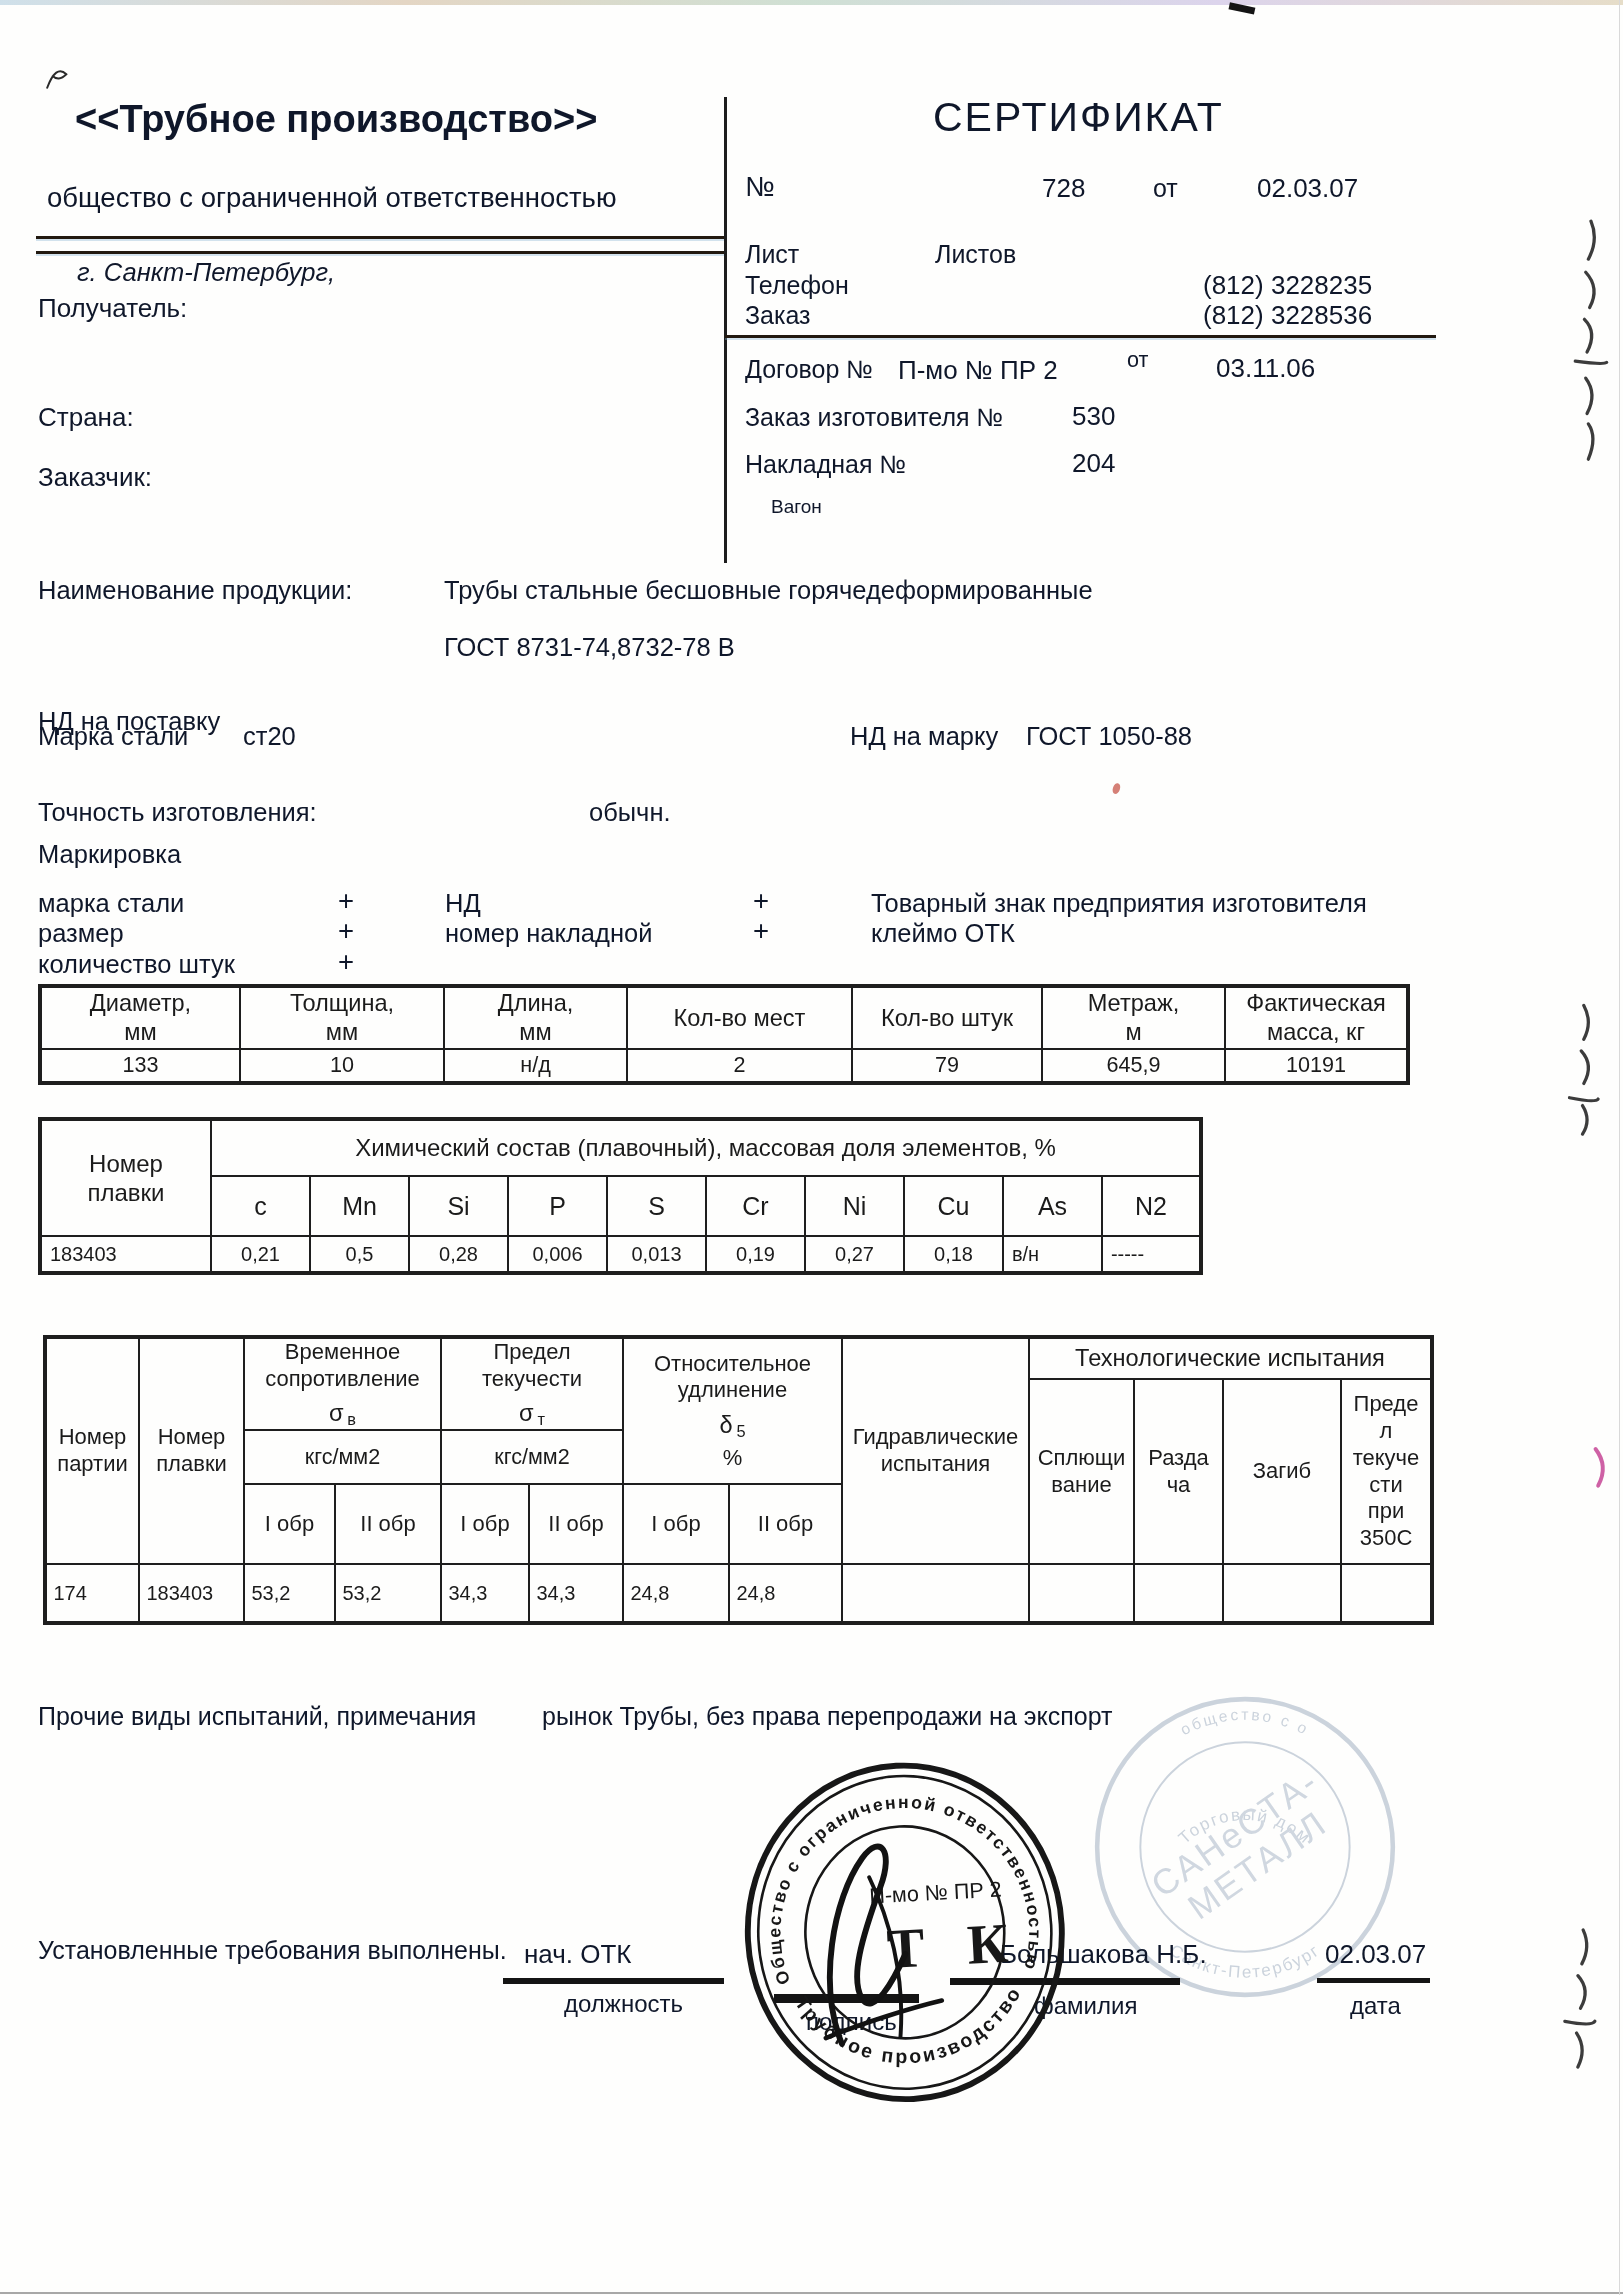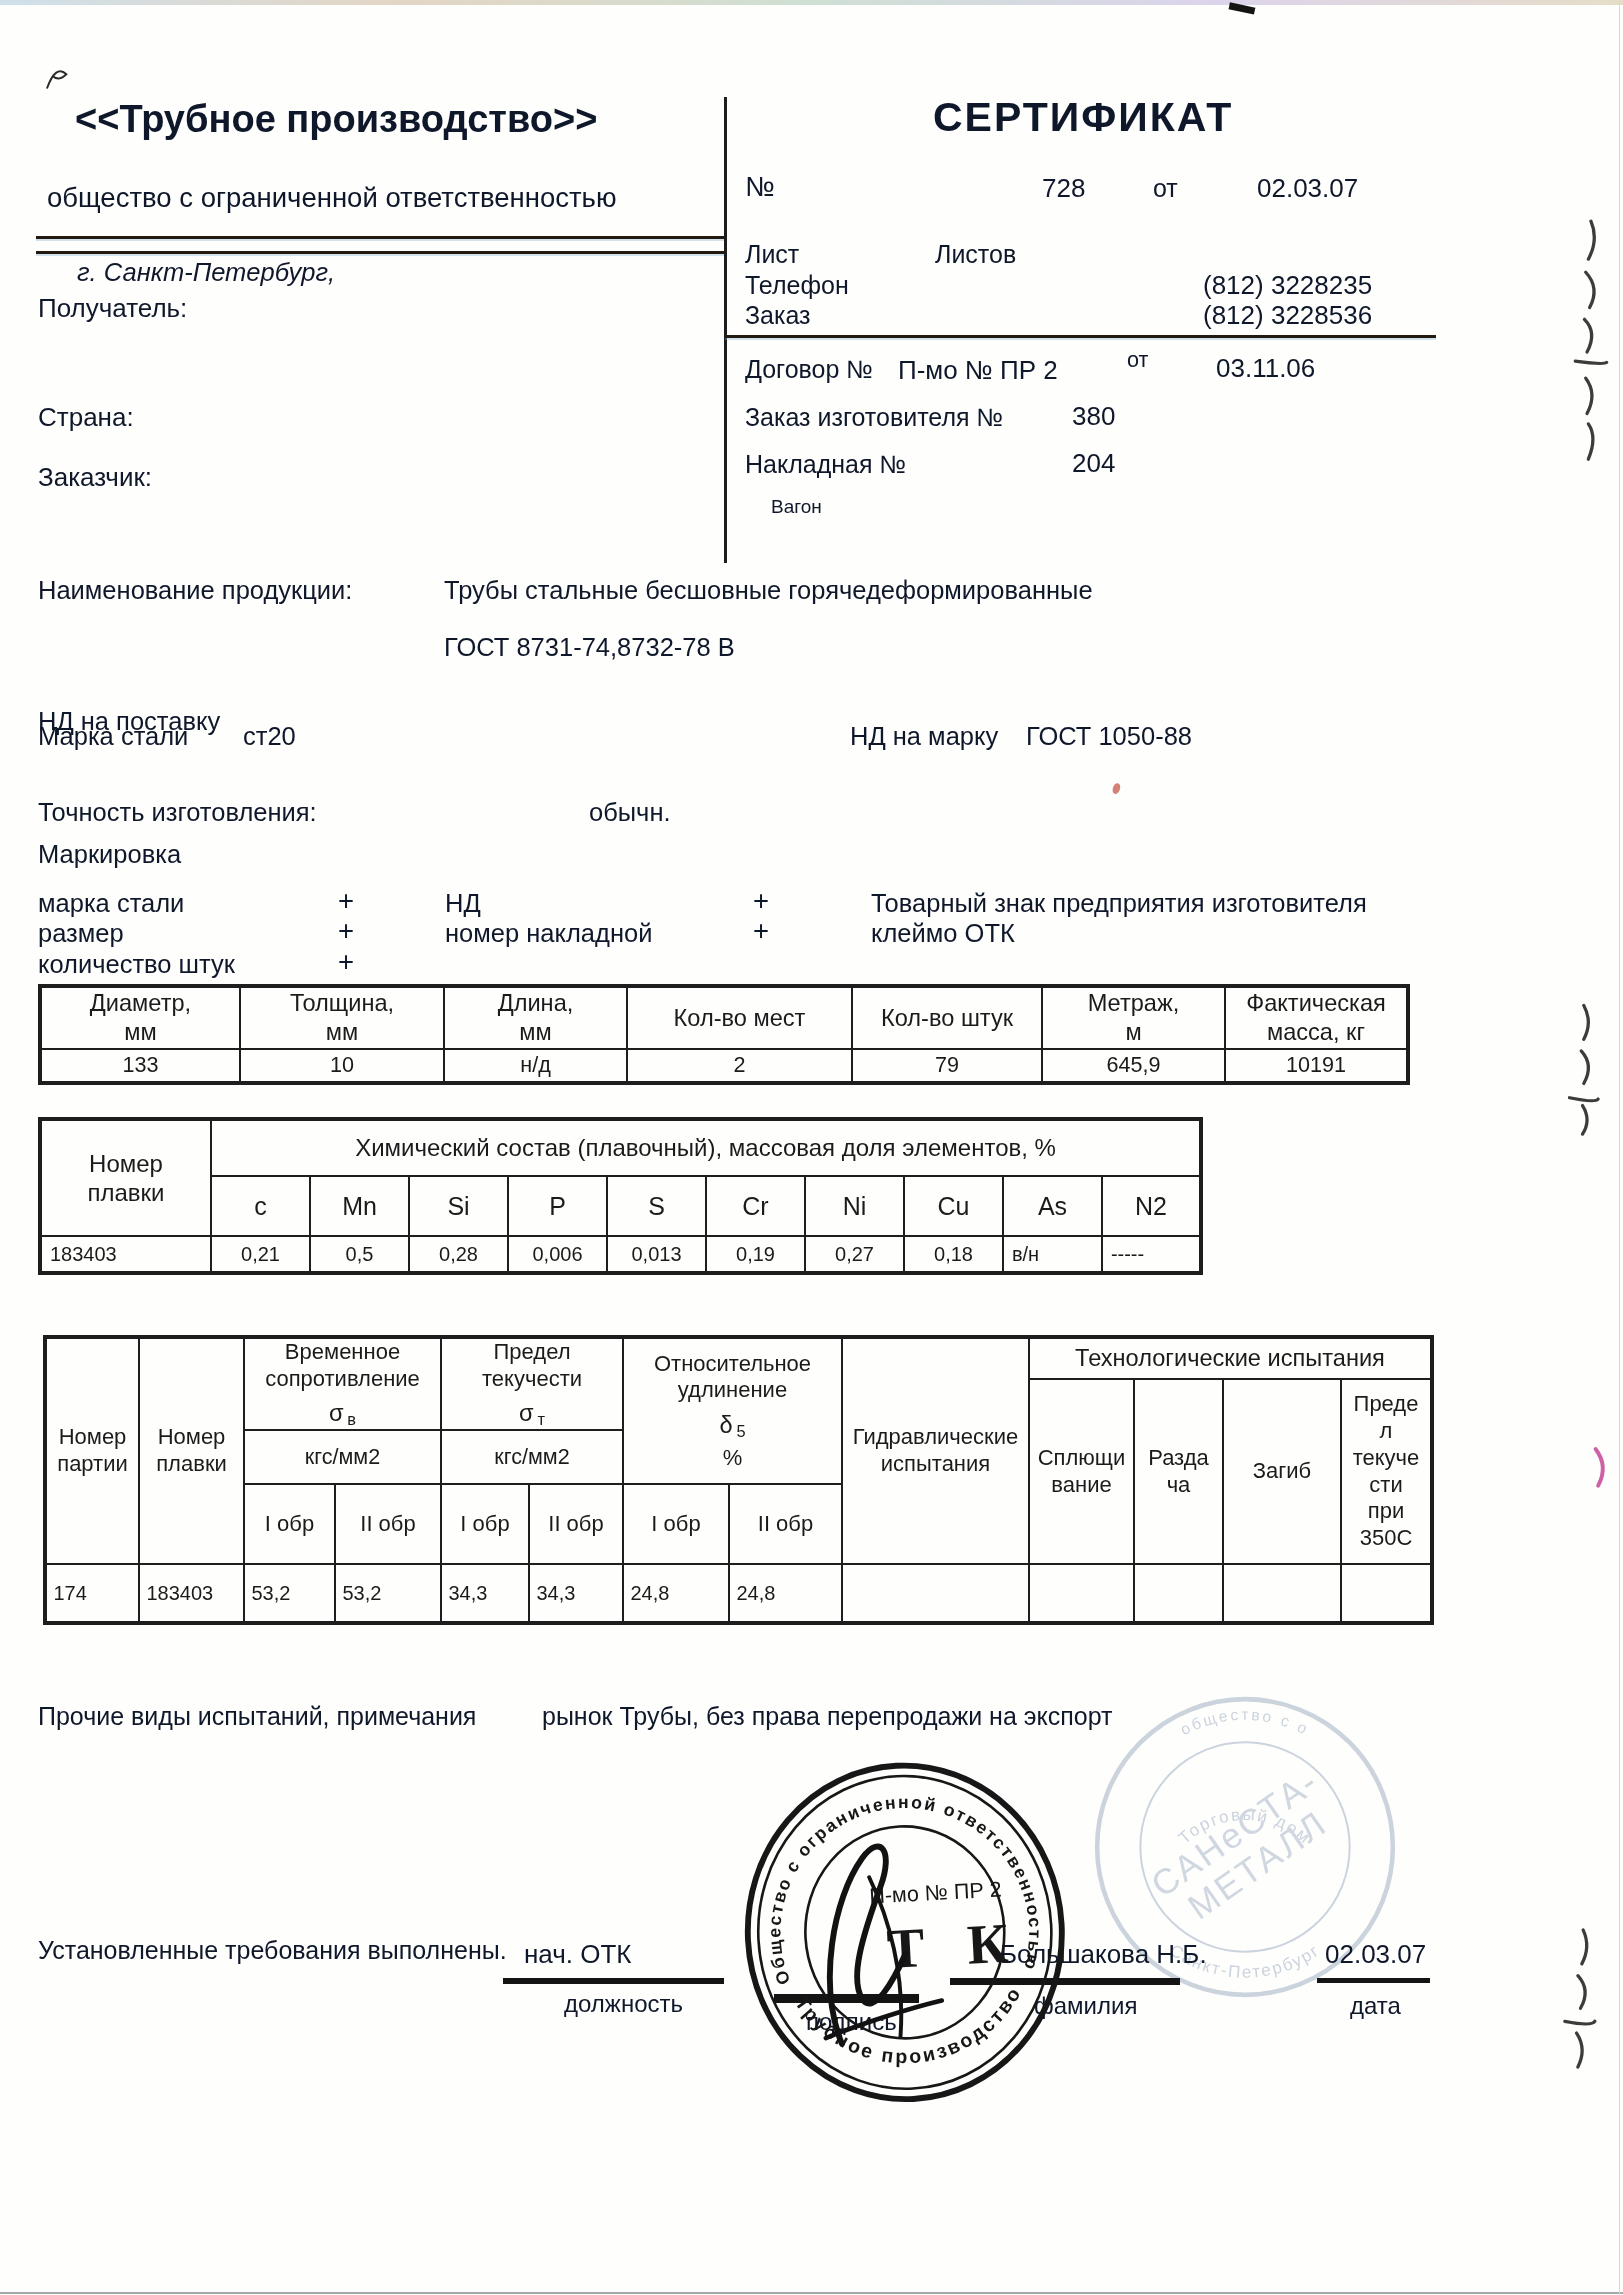--- a/index.html
+++ b/index.html
@@ -62,42 +62,42 @@
 
   <div class="line" style="left:36px;top:236px;width:688px;height:3.3px;"></div>
   <div class="line" style="left:36px;top:251px;width:688px;height:2.6px;"></div>
   <div class="vline" style="left:724px;top:97px;width:3.3px;height:466px;"></div>
 
   <div class="t i" style="left:77px;top:257px;font-size:25.5px;">г. Санкт-Петербург,</div>
   <div class="t" style="left:38px;top:293px;font-size:26px;">Получатель:</div>
   <div class="t" style="left:38px;top:402px;font-size:26px;">Страна:</div>
   <div class="t" style="left:38px;top:462px;font-size:26px;">Заказчик:</div>
 
-  <div class="t" style="left:933px;top:93px;font-size:41px;letter-spacing:2px;font-weight:bold;">СЕРТИФИКАТ</div>
+  <div class="t" style="left:933px;top:93px;font-size:41px;letter-spacing:2px;">СЕРТИФИКАТ</div>
   <div class="t" style="left:745px;top:171px;font-size:27.5px;">№</div>
   <div class="t" style="left:1042px;top:173px;font-size:26px;">728</div>
   <div class="t" style="left:1153px;top:174px;font-size:25px;">от</div>
   <div class="t" style="left:1257px;top:173px;font-size:26px;">02.03.07</div>
 
   <div class="t" style="left:745px;top:240px;font-size:25px;">Лист</div>
   <div class="t" style="left:935px;top:240px;font-size:25px;">Листов</div>
   <div class="t" style="left:745px;top:271px;font-size:25px;">Телефон</div>
   <div class="t" style="left:1203px;top:270px;font-size:26px;">(812) 3228235</div>
   <div class="t" style="left:745px;top:301px;font-size:25px;">Заказ</div>
   <div class="t" style="left:1203px;top:300px;font-size:26px;">(812) 3228536</div>
 
   <div class="line" style="left:725px;top:335px;width:711px;height:3.3px;"></div>
 
   <div class="t" style="left:745px;top:355px;font-size:25px;">Договор №</div>
   <div class="t" style="left:898px;top:355px;font-size:26px;">П-мо № ПР 2</div>
   <div class="t" style="left:1127px;top:347px;font-size:21.6px;">от</div>
   <div class="t" style="left:1216px;top:353px;font-size:26px;">03.11.06</div>
 
   <div class="t" style="left:745px;top:403px;font-size:25px;">Заказ изготовителя №</div>
-  <div class="t" style="left:1072px;top:401px;font-size:26px;">380</div>
+  <div class="t" style="left:1072px;top:401px;font-size:26px;">530</div>
   <div class="t" style="left:745px;top:450px;font-size:25px;">Накладная №</div>
   <div class="t" style="left:1072px;top:448px;font-size:26px;">204</div>
   <div class="t" style="left:771px;top:496px;font-size:19px;">Вагон</div>
 
   <div class="t" style="left:38px;top:575px;font-size:25.5px;">Наименование продукции:</div>
   <div class="t" style="left:444px;top:575px;font-size:25.5px;">Трубы стальные бесшовные горячедеформированные</div>
   <div class="t" style="left:444px;top:632px;font-size:25.5px;">ГОСТ 8731-74,8732-78 В</div>
   <div class="t" style="left:38px;top:706px;font-size:25.5px;">НД на поставку</div>
   <div class="t" style="left:38px;top:721px;font-size:25.5px;">Марка стали</div>
   <div class="t" style="left:243px;top:721px;font-size:25.5px;">ст20</div>

